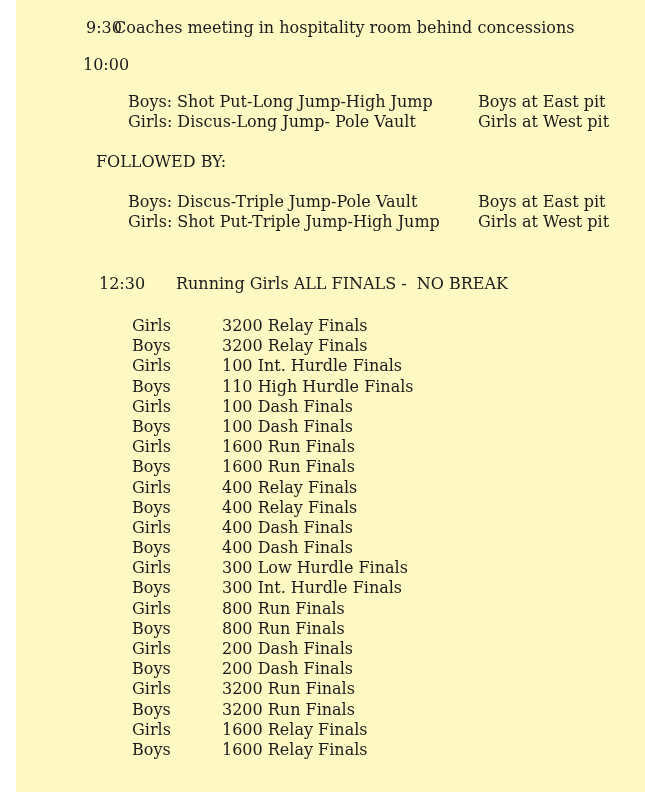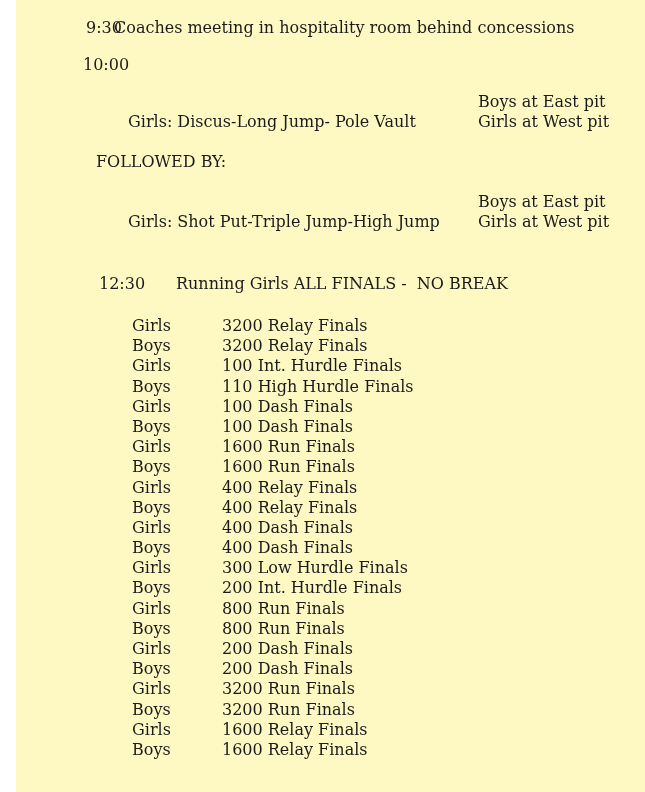--- a/index.html
+++ b/index.html
@@ -53,32 +53,34 @@
   <div class="line" style="top:18px">
     <span class="abs" style="left:70px">9:30</span>
     <span class="abs" style="left:98px">Coaches meeting in hospitality room behind concessions</span>
   </div>
 
   <div class="line" style="top:55px">
     <span class="abs" style="left:67px">10:00</span>
   </div>
 
   <div class="line" style="top:92px">
+    <span class="abs entry-col">Boys: Shot Put-Long Jump-High Jump</span>
     <span class="abs loc-col">Boys at East pit</span>
   </div>
   <div class="line" style="top:112px">
     <span class="abs entry-col">Girls: Discus-Long Jump- Pole Vault</span>
     <span class="abs loc-col">Girls at West pit</span>
   </div>
 
   <div class="line" style="top:152px">
     <span class="abs" style="left:80px">FOLLOWED BY:</span>
   </div>
 
   <div class="line" style="top:192px">
+    <span class="abs entry-col">Boys: Discus-Triple Jump-Pole Vault</span>
     <span class="abs loc-col">Boys at East pit</span>
   </div>
   <div class="line" style="top:212px">
     <span class="abs entry-col">Girls: Shot Put-Triple Jump-High Jump</span>
     <span class="abs loc-col">Girls at West pit</span>
   </div>
 
   <div class="line" style="top:274px">
     <span class="abs" style="left:83px">12:30</span>
     <span class="abs" style="left:160px">Running Girls ALL FINALS -  NO BREAK</span>
@@ -132,21 +134,21 @@
     <div class="event-row">
       <span class="abs gender-col">Boys</span>
       <span class="abs name-col">400 Dash Finals</span>
     </div>
     <div class="event-row">
       <span class="abs gender-col">Girls</span>
       <span class="abs name-col">300 Low Hurdle Finals</span>
     </div>
     <div class="event-row">
       <span class="abs gender-col">Boys</span>
-      <span class="abs name-col">200 Int. Hurdle Finals</span>
+      <span class="abs name-col">300 Int. Hurdle Finals</span>
     </div>
     <div class="event-row">
       <span class="abs gender-col">Girls</span>
       <span class="abs name-col">800 Run Finals</span>
     </div>
     <div class="event-row">
       <span class="abs gender-col">Boys</span>
       <span class="abs name-col">800 Run Finals</span>
     </div>
     <div class="event-row">

